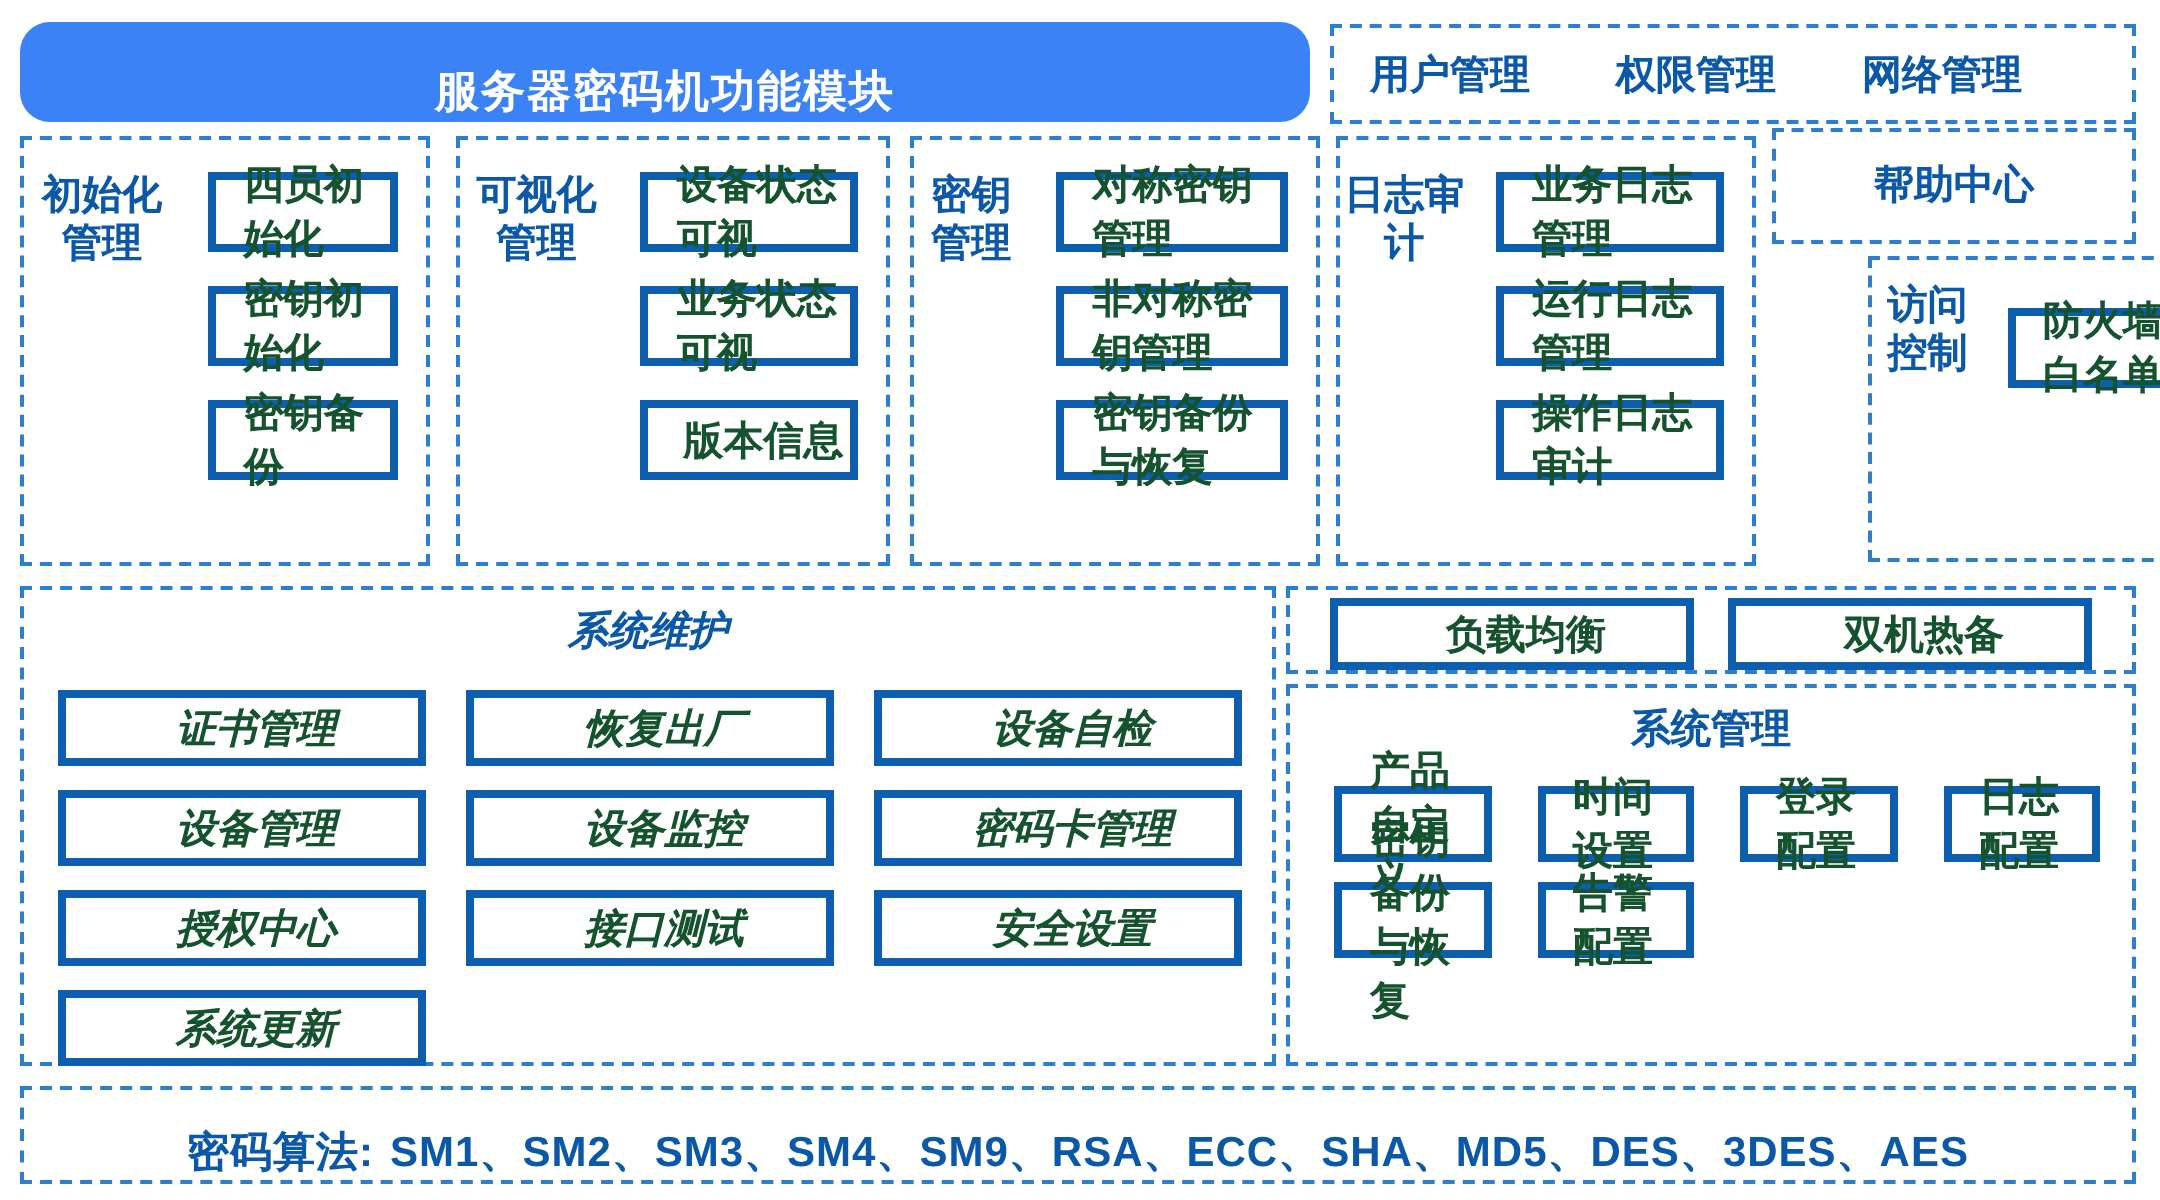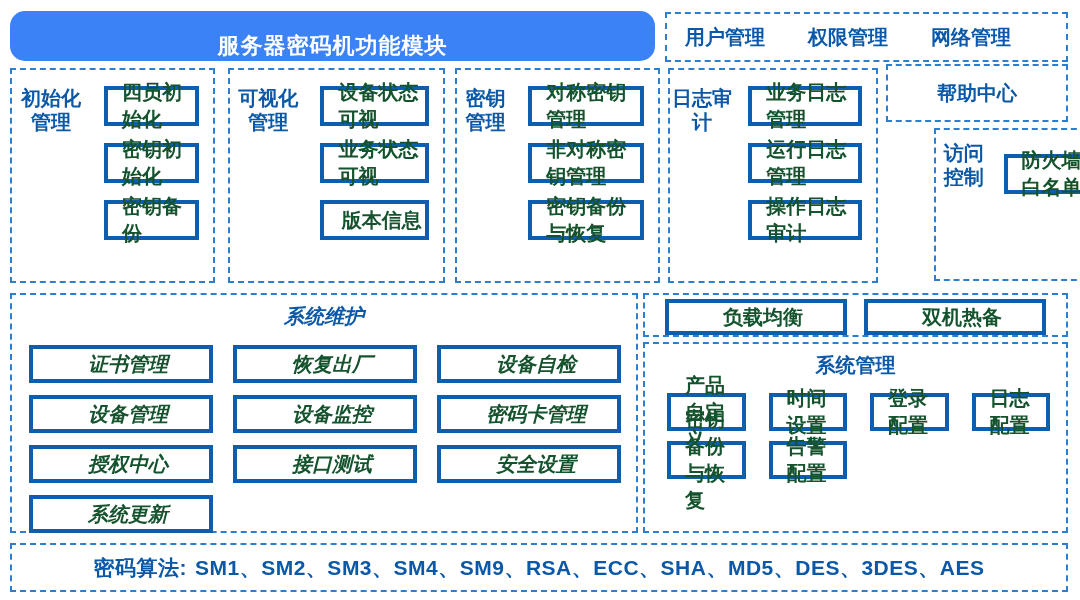--- a/index.html
+++ b/index.html
@@ -35,21 +35,21 @@
   }
   .maint-grid .item{height:38px;}
   .mgmt-grid{
     display:grid;grid-template-columns:repeat(4,1fr);gap:10px 23px;
     margin-top:16px;padding:0 16px 0 22px;
   }
   .mgmt-grid .item{height:38px;}
   .ha{display:flex;gap:17px;padding:4px 20px;}
   .ha .item{flex:1;height:36px;}
   .algo{
-    display:flex;align-items:center;justify-content:center;gap:8px;
+    display:flex;align-items:flex-end;justify-content:center;gap:8px;
     font-weight:bold;font-size:21px;color:#0b58a8;letter-spacing:0.5px;
   }
 </style>
 </head>
 <body>
 
 <div class="canvas">
 
   <div class="abs hdr" style="left:10px;top:11px;width:645px;height:50px;">
     <span>服务器密码机功能模块</span>

